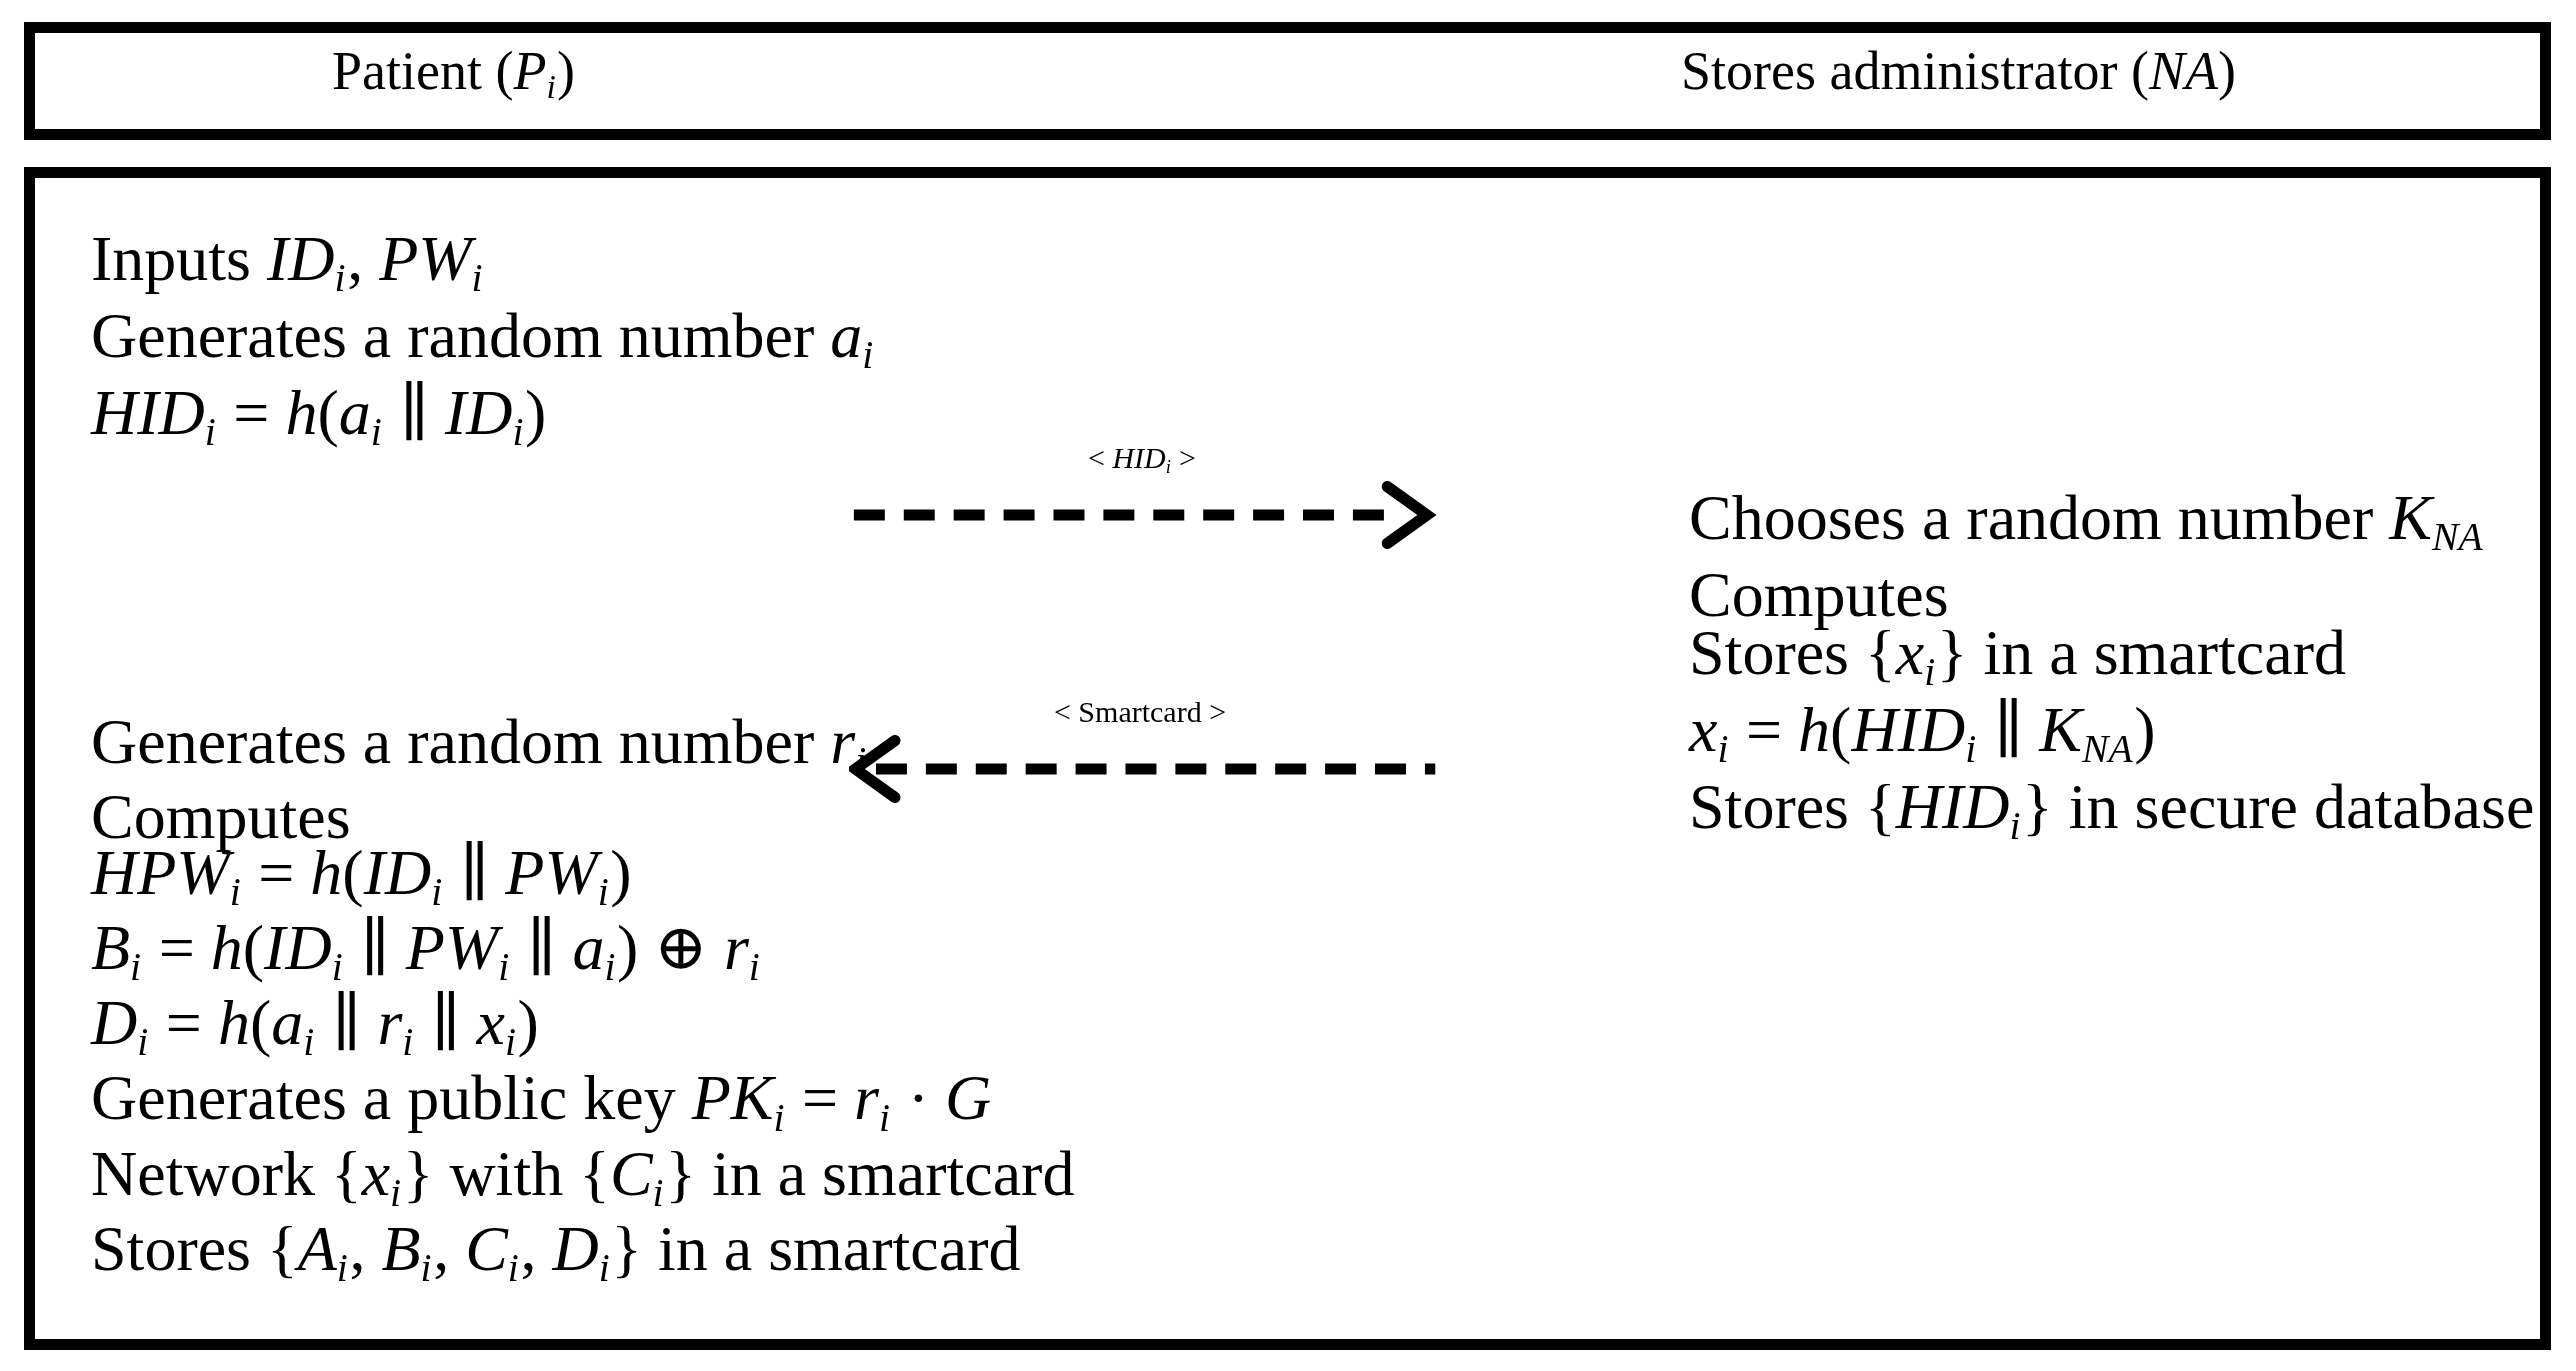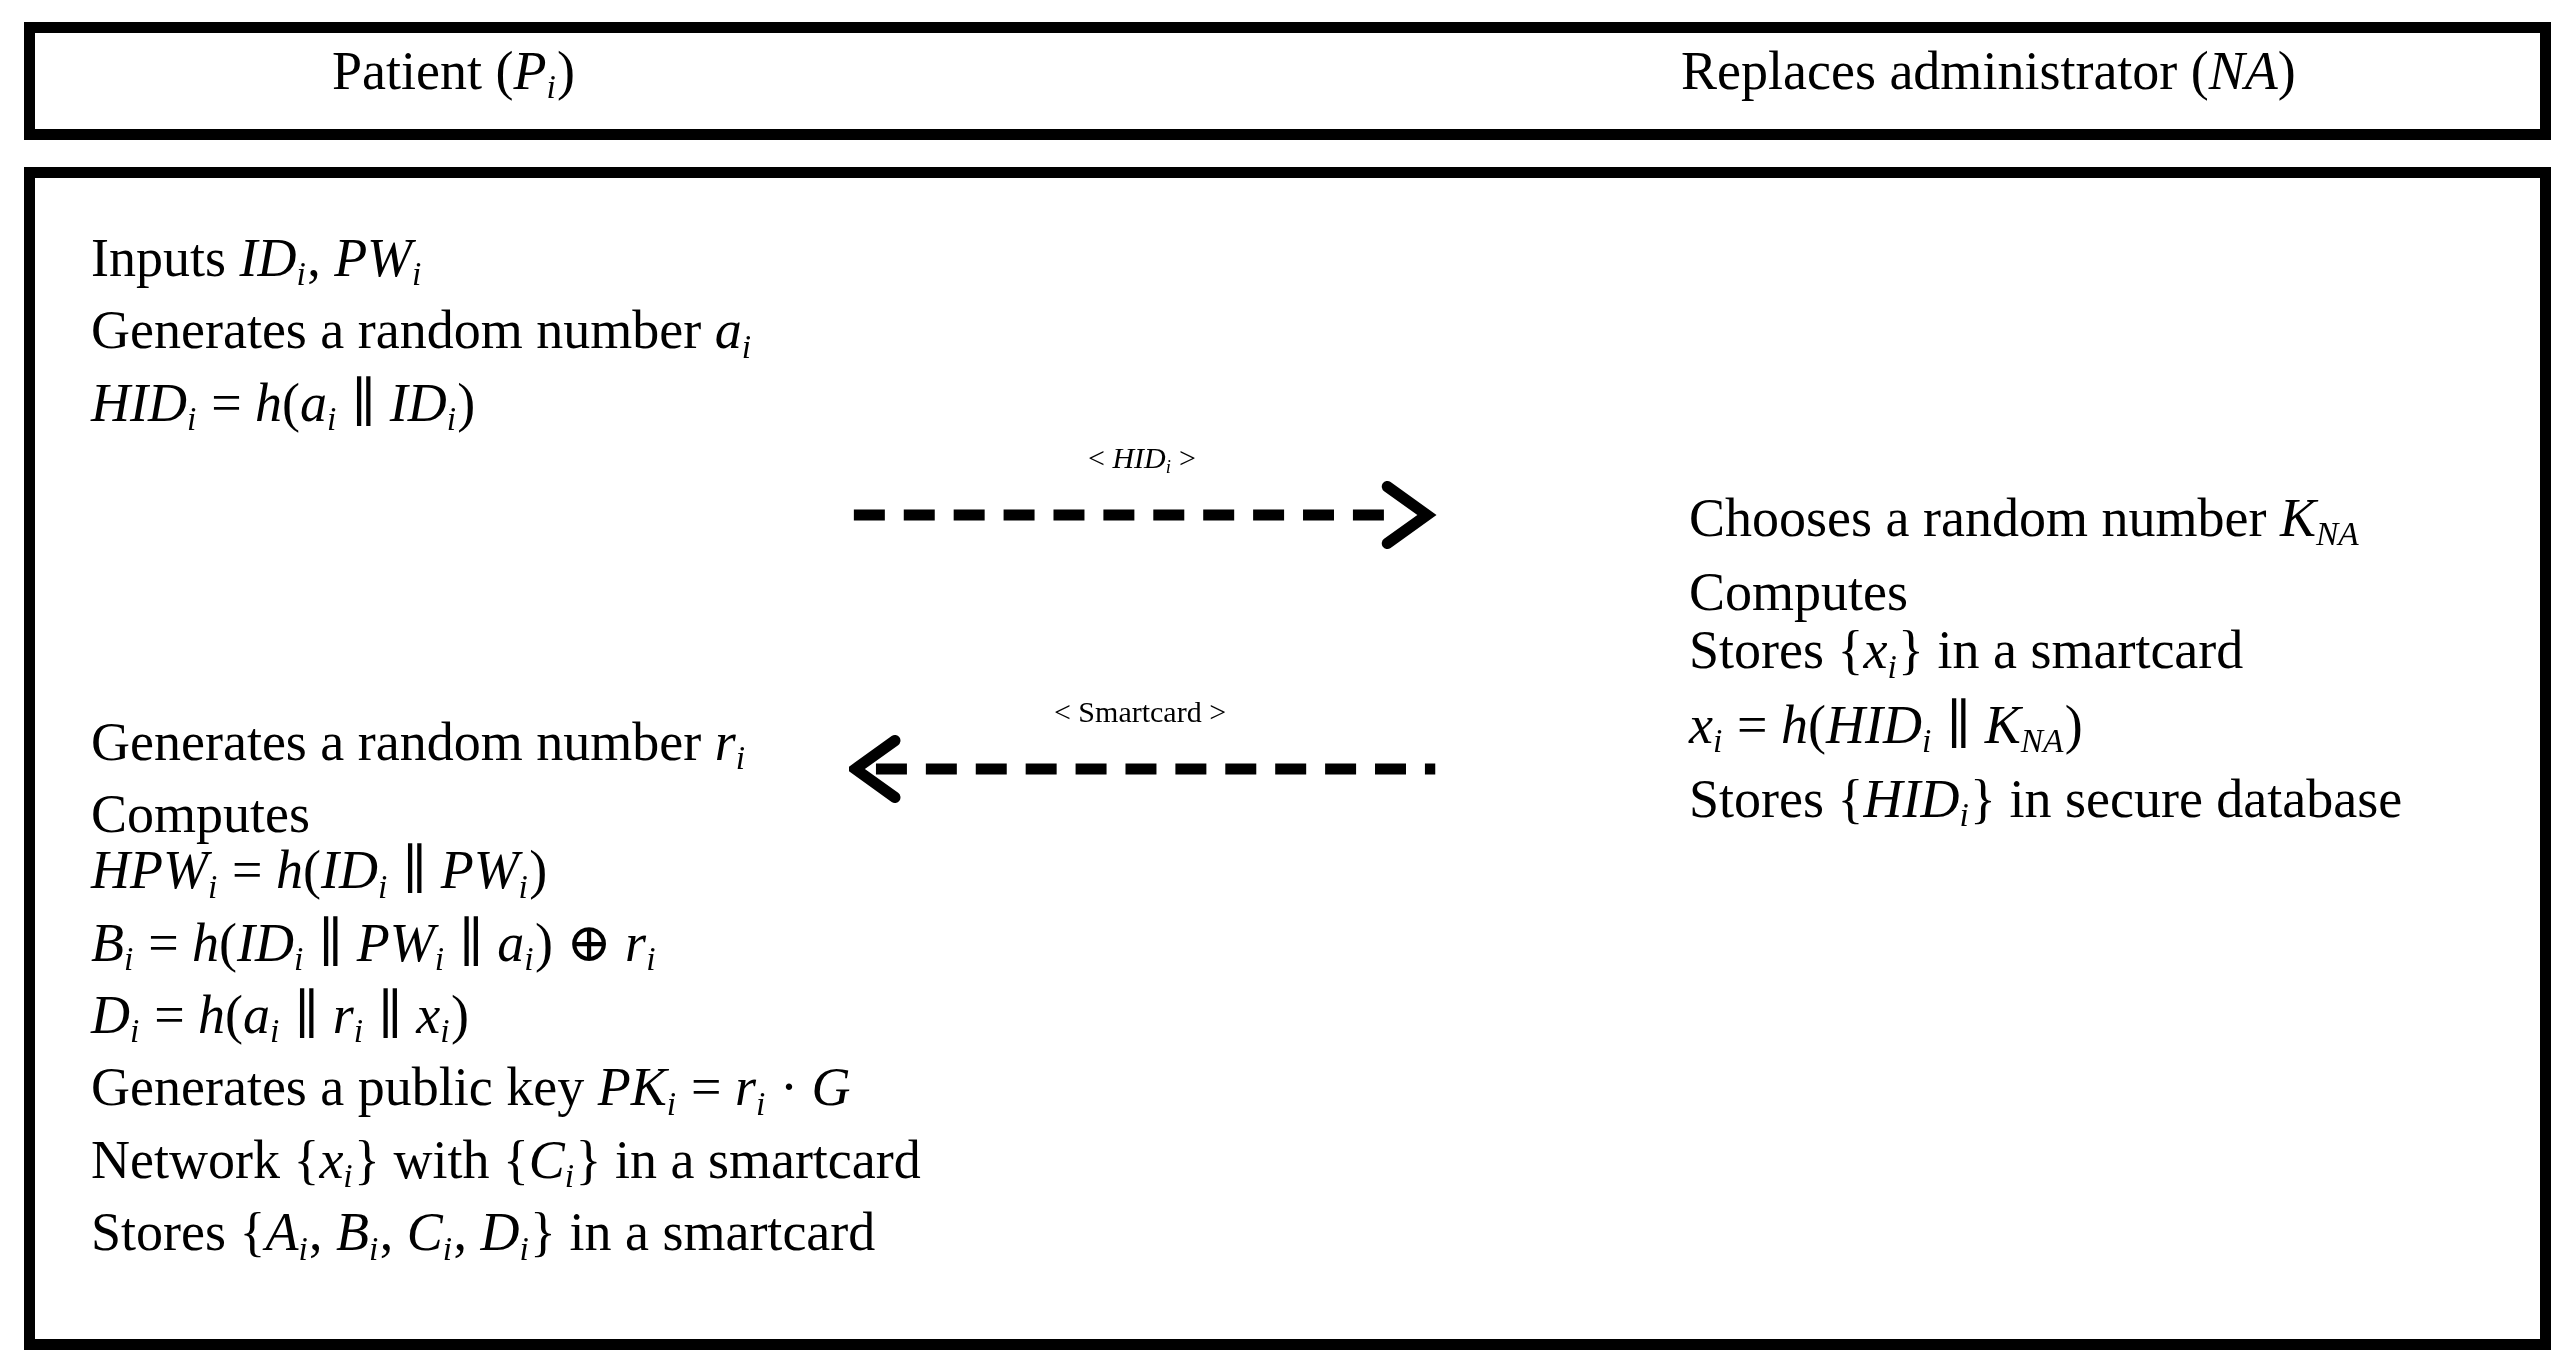--- a/index.html
+++ b/index.html
@@ -25,21 +25,21 @@
     position: absolute;
     font-size: 54px;
     line-height: 60px;
     white-space: nowrap;
   }
   .party-left  { left: 332px;  top: 41px; }
   .party-right { left: 1681px; top: 41px; }
 
   .textblock {
     position: absolute;
-    font-size: 54px;
+    font-size: 64px;
     white-space: nowrap;
   }
   .patient-top    { left: 91px;  top: 230px; line-height: 57px; }
   .na-steps       { left: 1689px; top: 489px; line-height: 58px; }
   .patient-bottom { left: 91px;  top: 714px; line-height: 56px; }
 
   .msg-label {
     position: absolute;
     width: 518px;
     text-align: center;
@@ -65,21 +65,21 @@
   }
   .line { display: block; }
 </style>
 </head>
 <body>
 
 <div class="stage">
 
   <div class="box header-box"></div>
   <div class="party party-left"><span class="pl">Patient (</span><span class="it">P</span><span class="sub">i</span><span class="pl">)</span></div>
-  <div class="party party-right"><span class="pl">Replaces administrator (</span><span class="it">NA</span><span class="pl">)</span></div>
+  <div class="party party-right"><span class="pl">Stores administrator (</span><span class="it">NA</span><span class="pl">)</span></div>
 
   <div class="box main-box"></div>
 
   <div class="textblock patient-top">
       <div class="line"><span class="pl">Inputs </span><span class="it">ID</span><span class="sub">i</span><span class="pl">, </span><span class="it">PW</span><span class="sub">i</span></div>
       <div class="line"><span class="pl">Generates a random number </span><span class="it">a</span><span class="sub">i</span></div>
       <div class="line"><span class="it">HID</span><span class="sub">i</span><span class="pl"> = </span><span class="it">h</span><span class="pl">(</span><span class="it">a</span><span class="sub">i</span><span class="pl"> ∥ </span><span class="it">ID</span><span class="sub">i</span><span class="pl">)</span></div>
     </div>
 
   <div class="msg-label msg1-label"><span class="pl">&lt; </span><span class="it">HID</span><span class="sub">i</span><span class="pl"> &gt;</span></div>

